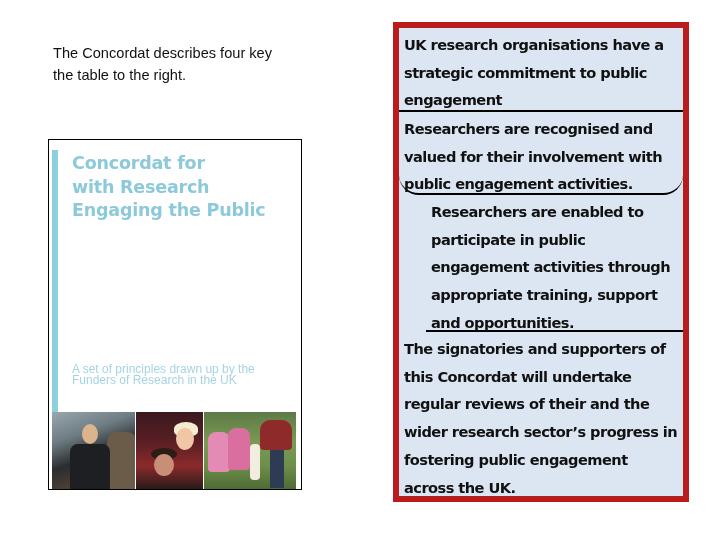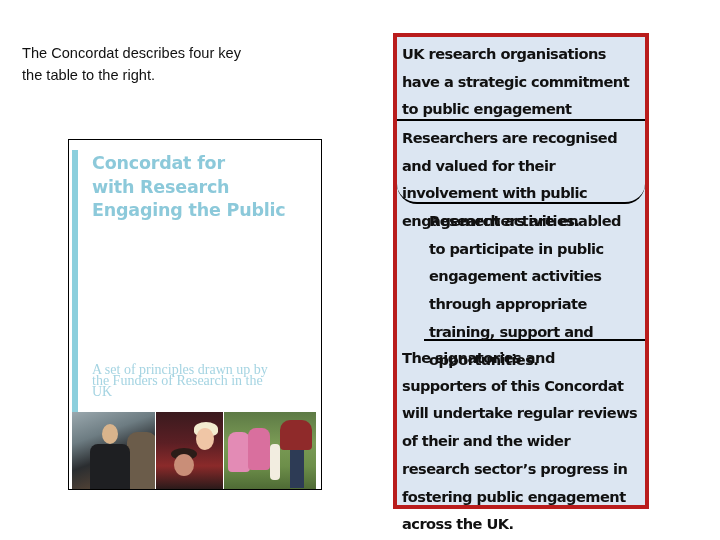--- a/index.html
+++ b/index.html
@@ -7,40 +7,39 @@
       padding: 0;
       width: 720px;
       height: 540px;
       background: #ffffff;
       overflow: hidden;
       position: relative;
       font-family: "DejaVu Sans", "Liberation Sans", sans-serif;
     }
     .intro {
       position: absolute;
-      left: 22px;
+      left: 53px;
       top: 42px;
       width: 330px;
       font-size: 14px;
       line-height: 22px;
       color: #111111;
       font-family: "Liberation Sans", "DejaVu Sans", sans-serif;
       font-size: 14.6px;
     }
     .cover {
       position: absolute;
       left: 48px;
       top: 139px;
       width: 254px;
       height: 351px;
       border: 1px solid #000;
       box-sizing: border-box;
       background: #ffffff;
       overflow: hidden;
-      margin-left: 20px;
     }
     .cover-accent {
       position: absolute;
       left: 3px;
       top: 10px;
       width: 6px;
       height: 272px;
       background: #8ccfdd;
     }
     .cover-title {
@@ -53,22 +52,22 @@
       color: #8cc9da;
       font-weight: bold;
       letter-spacing: -0.2px;
     }
     .cover-title div { white-space: nowrap; }
     .cover-subtitle {
       position: absolute;
       left: 23px;
       top: 224px;
       width: 190px;
-      font-family: Liberation Serif, serif;
-      font-size: 14px;
+      font-family: Liberation Sans, sans-serif;
+      font-size: 12px;
       line-height: 11px;
       color: #a5d4e2;
     }
     .photo-strip {
       position: absolute;
       left: 3px;
       top: 272px;
       width: 244px;
       height: 77px;
       display: flex;
@@ -137,23 +136,23 @@
       background: #2d3b55;
     }
     .photo-3 .toy {
       position: absolute; left: 46px; top: 32px; width: 10px; height: 36px;
       background: #f2ede0; border-radius: 4px;
     }
 
     .table {
       position: absolute;
       left: 393px;
-      top: 33px;
-      width: 256px;
-      border: 4px solid #b91c1c;
+      top: 22px;
+      width: 296px;
+      border: 6px solid #b91c1c;
       box-sizing: border-box;
       background: #dce6f2;
     }
     .cell {
       box-sizing: border-box;
       padding: 3px 4px 0 5px;
       font-family: "DejaVu Sans", sans-serif;
       font-weight: bold;
       font-size: 14.6px;
       line-height: 27.7px;

